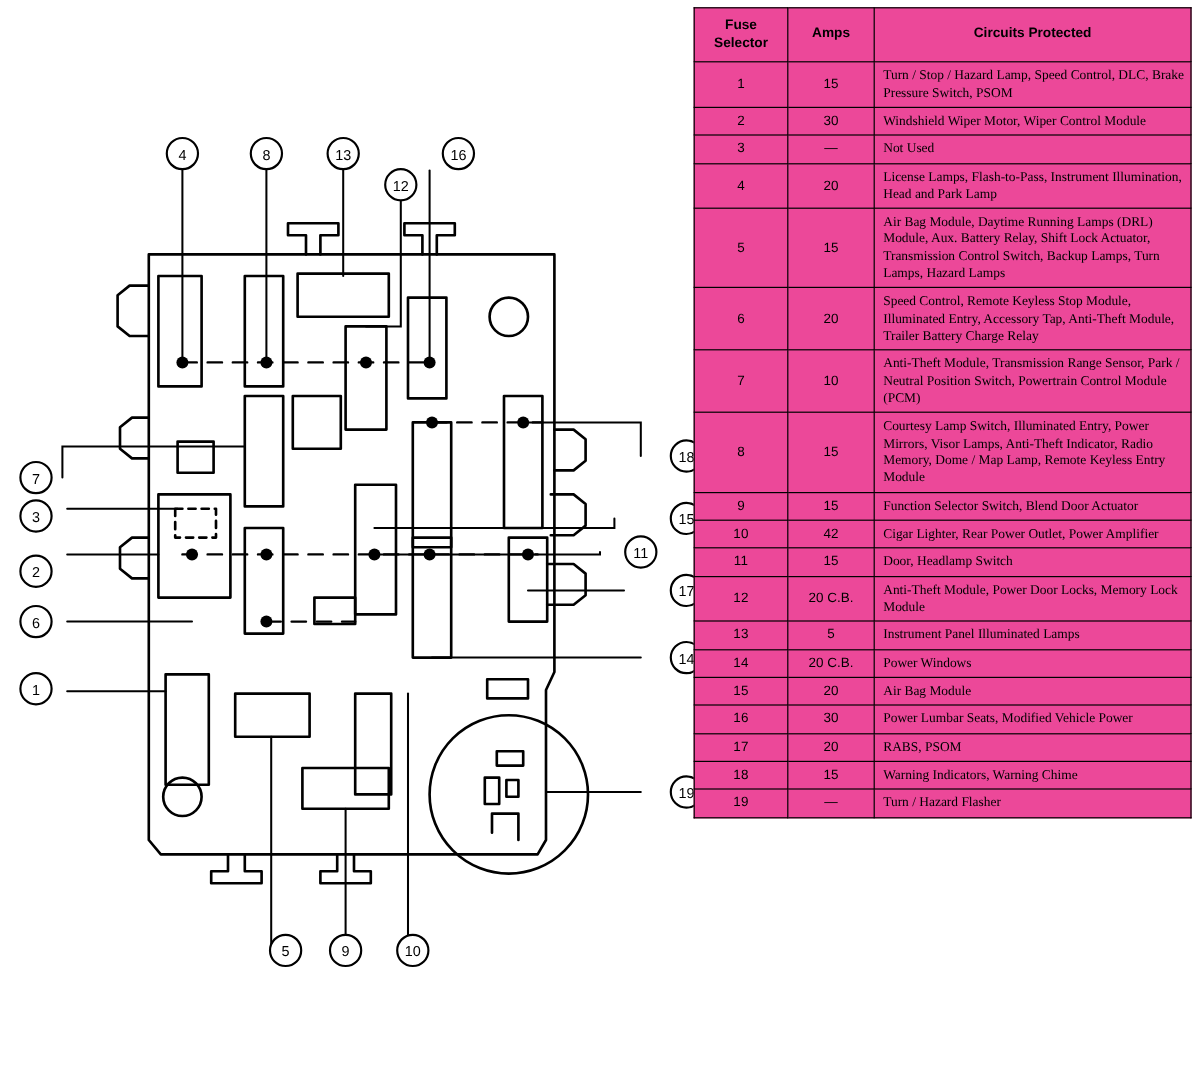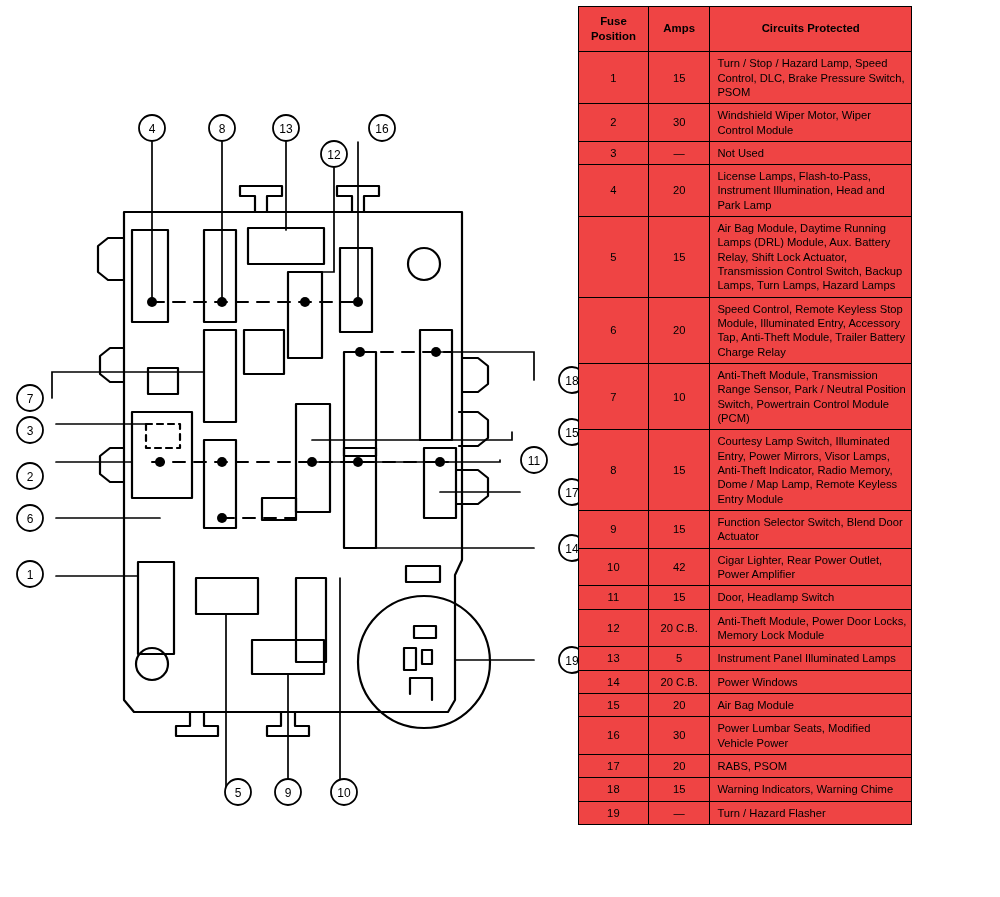--- a/index.html
+++ b/index.html
@@ -36,24 +36,24 @@
     font-size: 12px;
     text-anchor: middle;
     dominant-baseline: central;
     fill: #000;
   }
   
   #fusetable {
     position: absolute;
     left: 578px;
     top: 6px;
-    width: 334px;
+    width: 415px;
     border-collapse: collapse;
     border: 1.6px solid #000;
-    background: #ef4444;
+    background: #ec4899;
   }
   #fusetable col.c1 { width: 78px; }
   #fusetable col.c2 { width: 72px; }
   #fusetable col.c3 { width: 264px; }
   #fusetable th, #fusetable td {
     border: 1.1px solid #000;
     font-size: 11.2px;
     line-height: 1.28;
     padding: 4px 5px;
     vertical-align: top;
@@ -69,20 +69,21 @@
   #fusetable td.pos,
   #fusetable td.amps {
     text-align: center;
     vertical-align: middle;
     font-size: 11.2px;
   }
   #fusetable td.circ {
     text-align: left;
     padding-left: 7px;
     padding-right: 4px;
+    font-family: Liberation Serif, serif;
   }
   #fusetable tbody tr td.pos { letter-spacing: 0.2px; }
 </style>
 </head>
 <body>
 
 <div id="page">
 
   <div id="diagram">
     <svg width="580" height="897" viewBox="0 0 580 897" xmlns="http://www.w3.org/2000/svg">
@@ -233,21 +234,21 @@
   <table id="fusetable">
     <colgroup>
         <col class="c1">
         <col class="c2">
         <col class="c3">
       </colgroup>
     <thead>
       <tr>
         <th>
           <span>Fuse</span><br>
-          <span>Position</span>
+          <span>Selector</span>
         </th>
         <th>Amps</th>
         <th>Circuits Protected</th>
       </tr>
     </thead>
     <tbody id="table-body">
         <tr>
           <td class="pos">1</td>
           <td class="amps">15</td>
           <td class="circ">Turn / Stop / Hazard Lamp, Speed Control, DLC, Brake Pressure Switch, PSOM</td>

